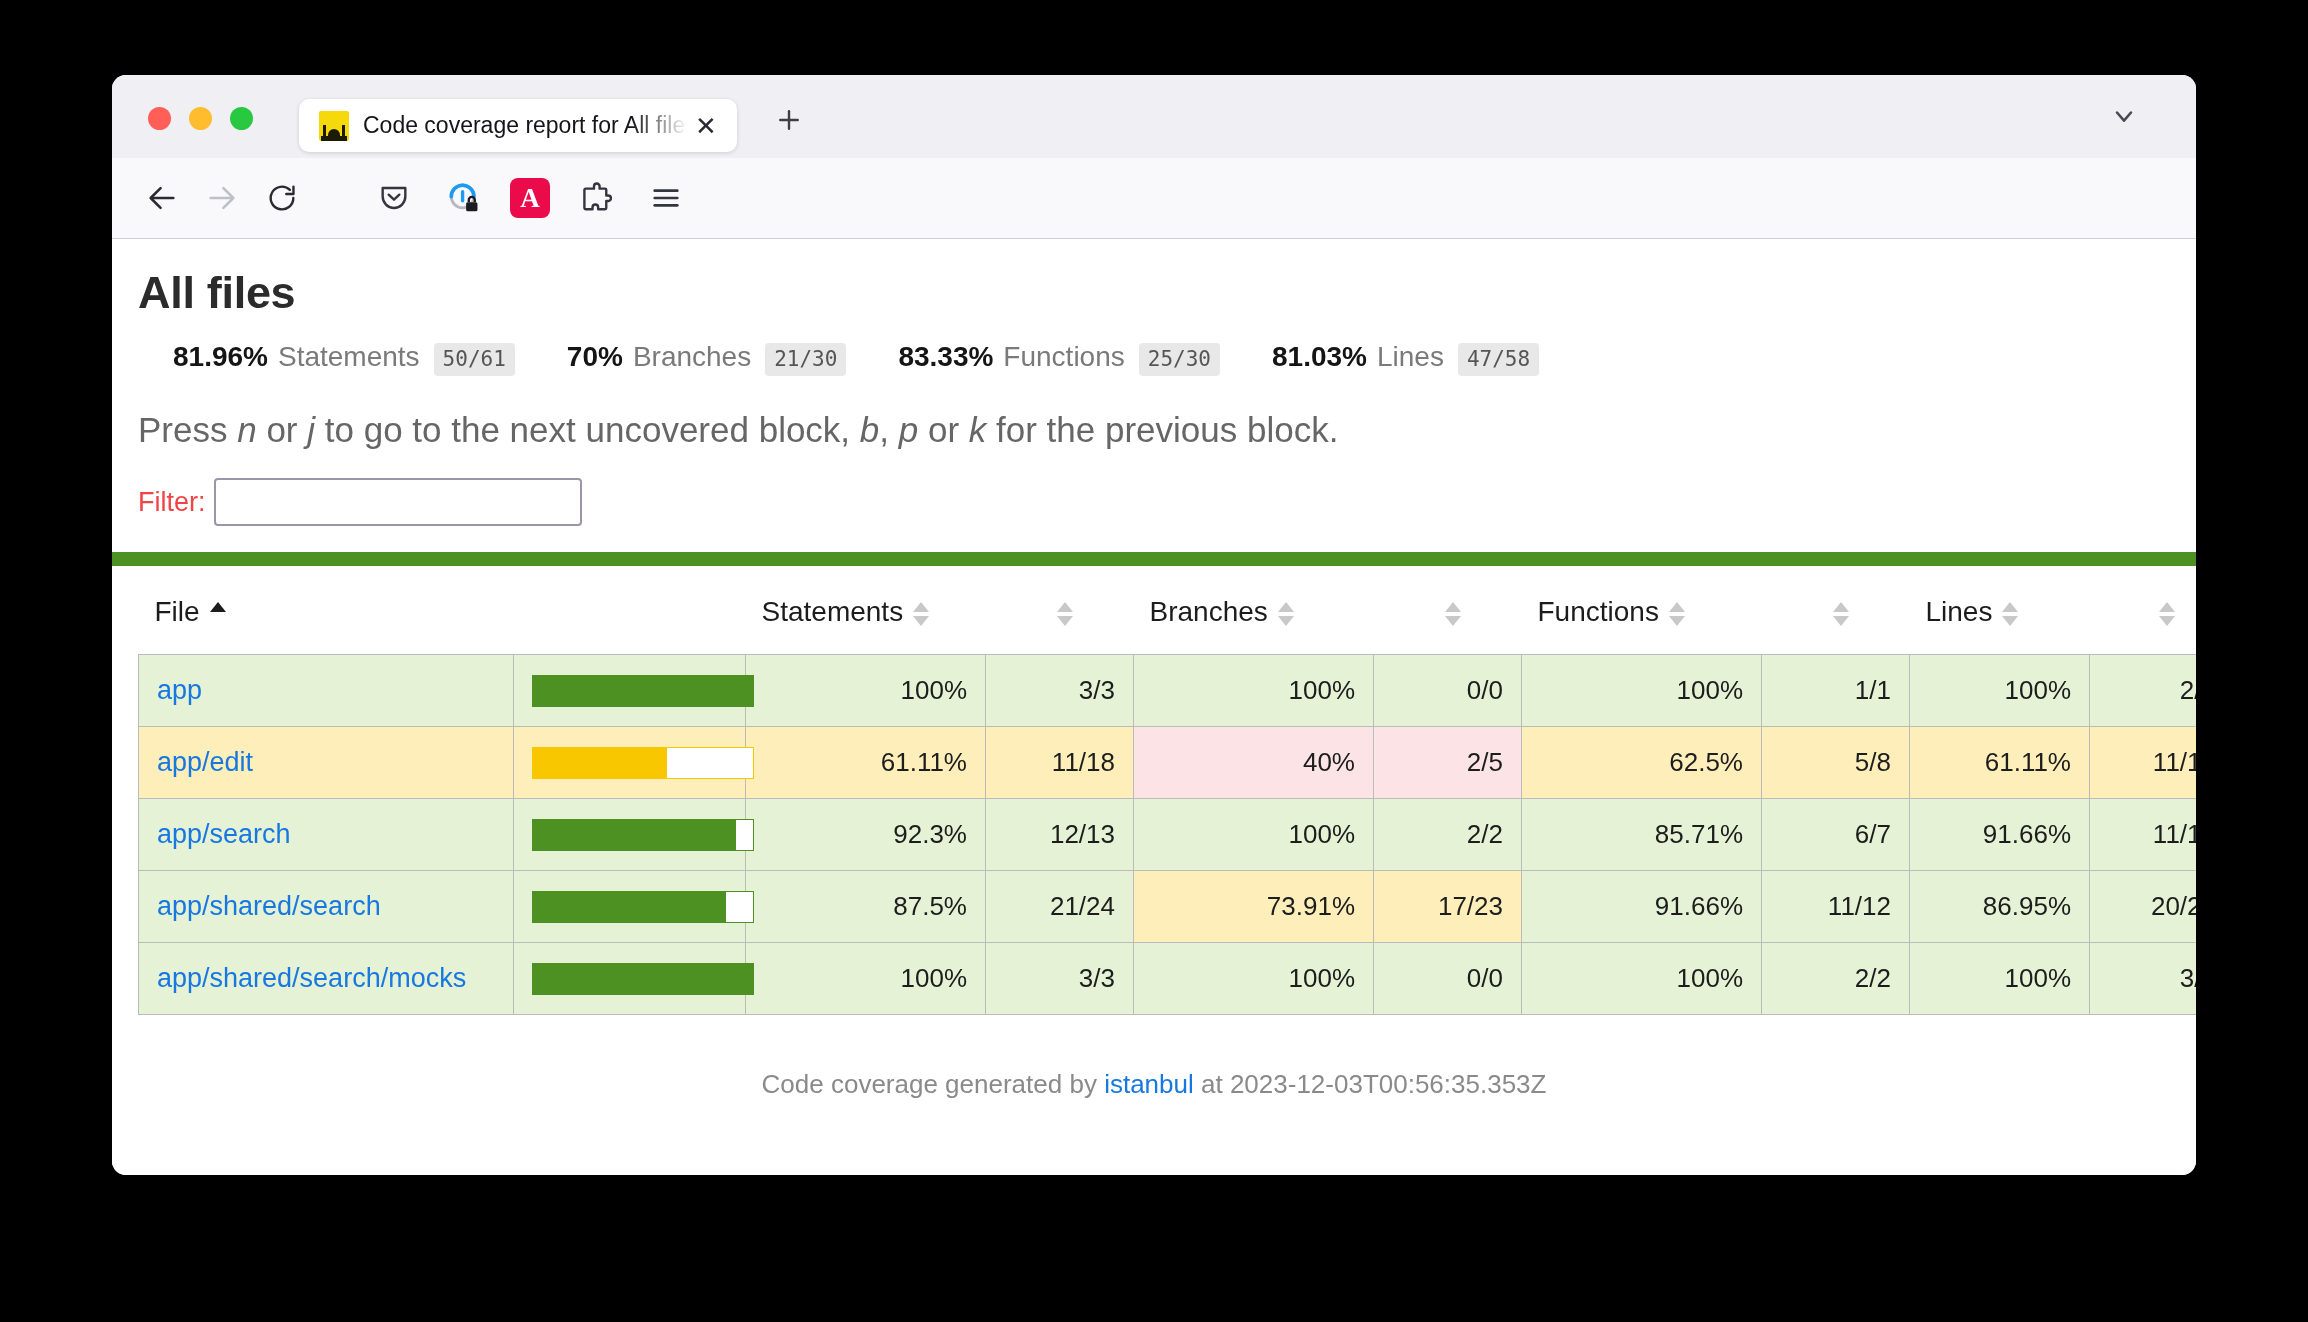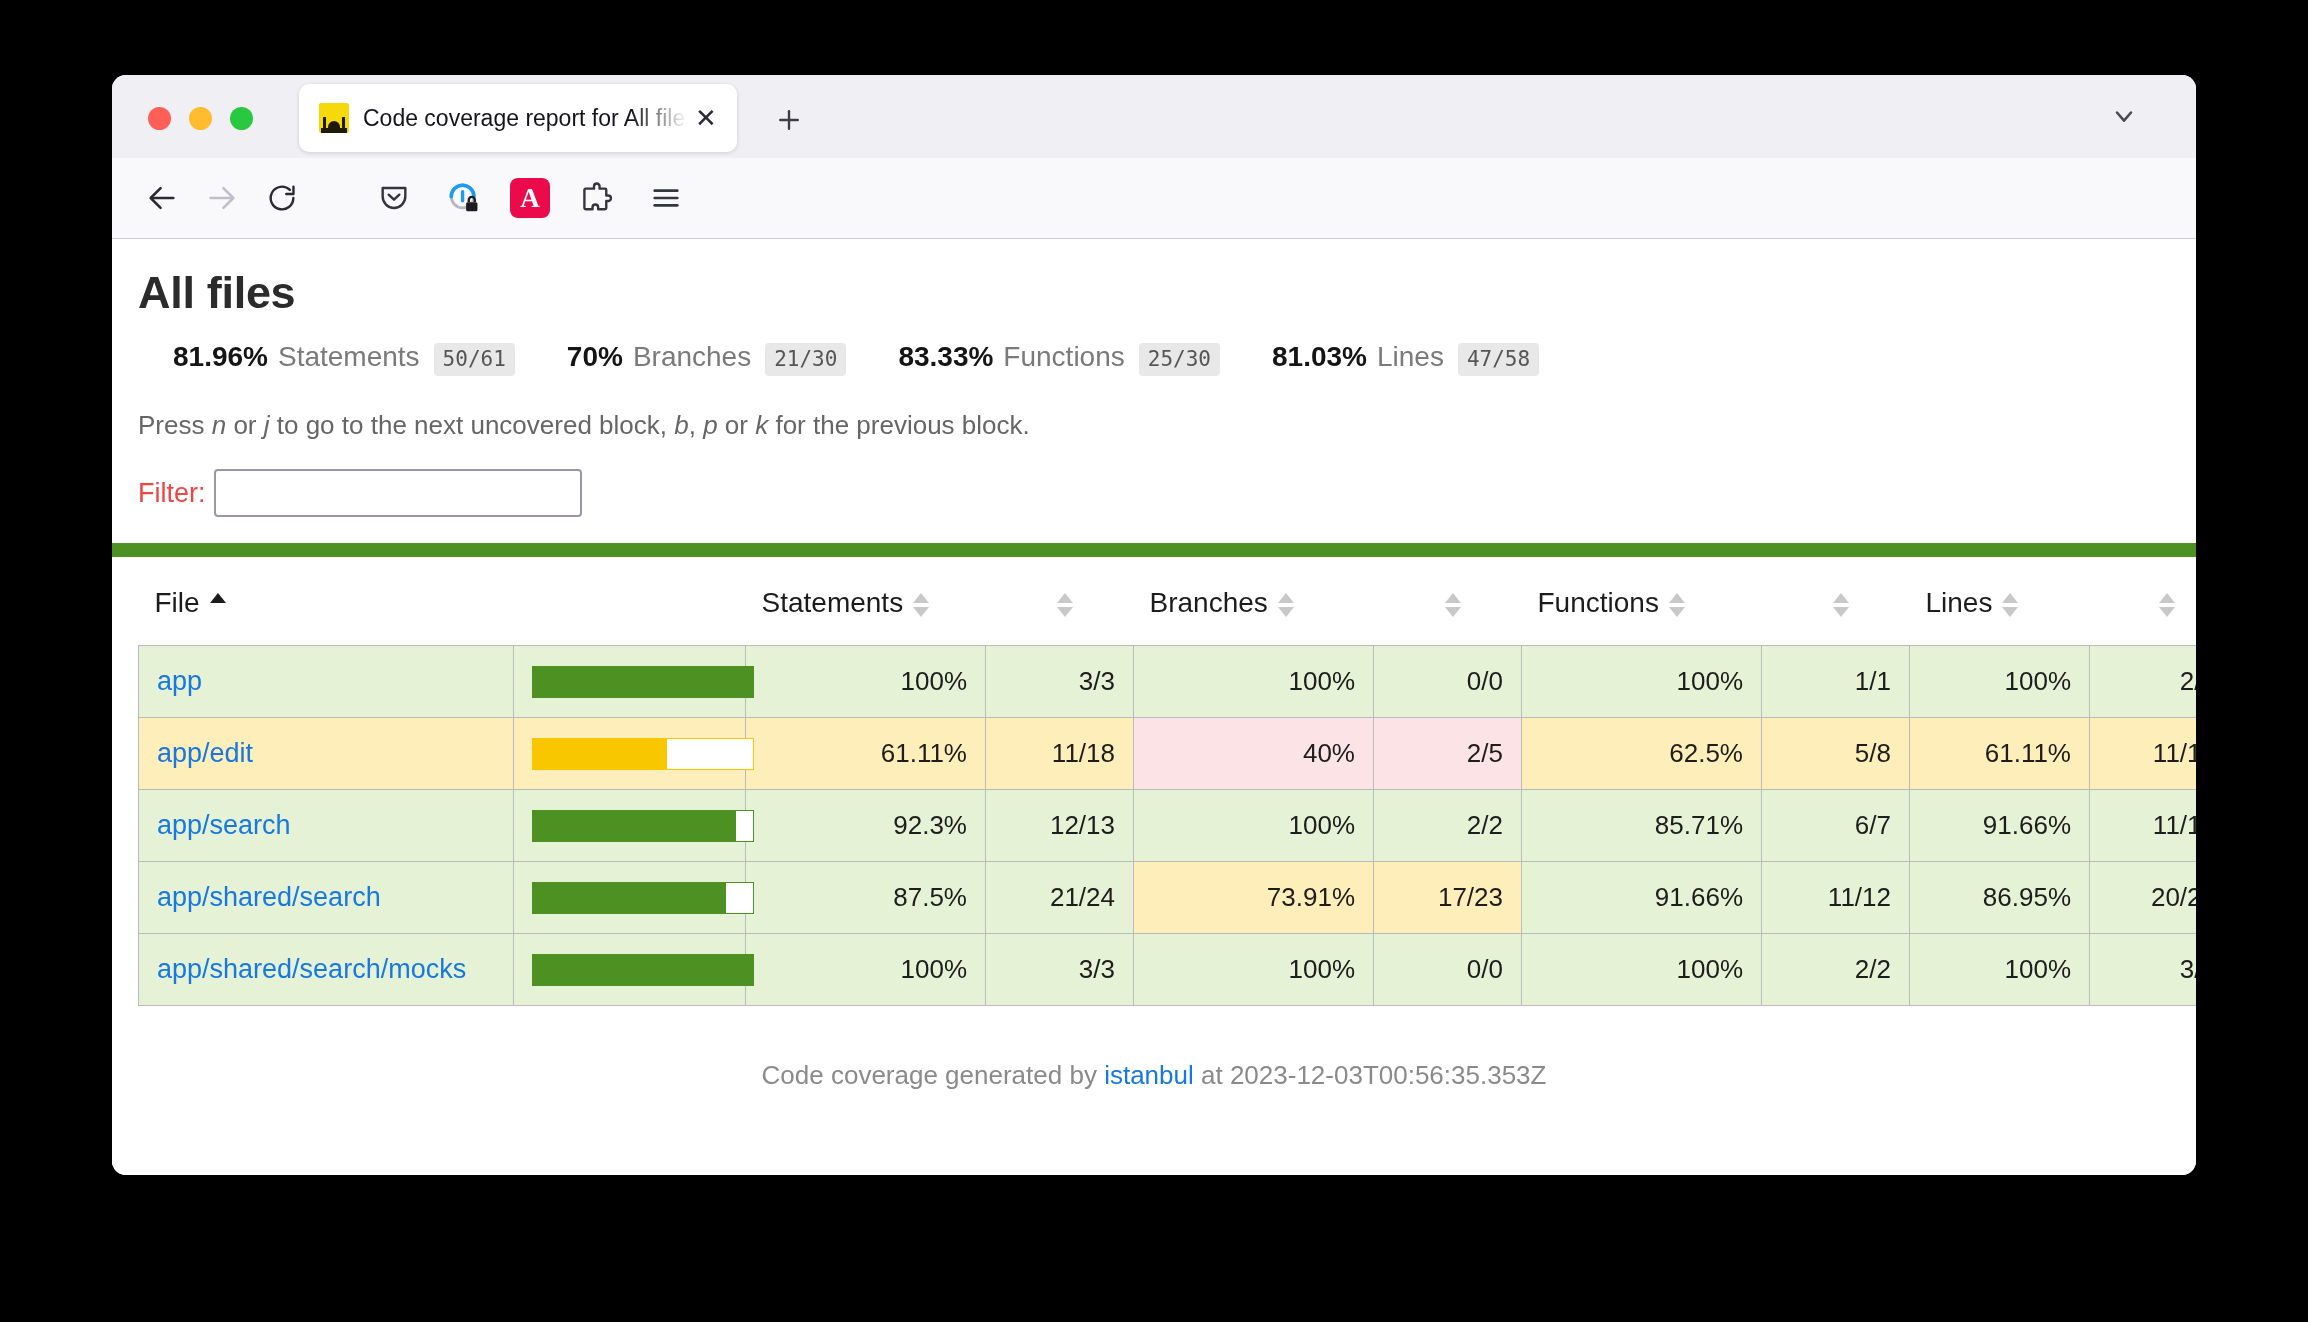--- a/index.html
+++ b/index.html
@@ -43,21 +43,21 @@
   }
   .light { width: 23px; height: 23px; border-radius: 50%; }
   .light.red    { background: #ff5f57; }
   .light.yellow { background: #febc2e; }
   .light.green  { background: #28c840; }
 
   .tab {
     margin-left: 46px;
     margin-bottom: 6px;
     width: 438px;
-    height: 68px;
+    height: 53px;
     background: #ffffff;
     border-radius: 10px;
     display: flex;
     align-items: center;
     padding: 0 16px 0 20px;
     box-shadow: 0 1px 4px rgba(0,0,0,0.14);
     position: relative;
   }
   .favicon {
     width: 30px; height: 30px;
@@ -225,21 +225,21 @@
     color: #555555;
     background: #e8e8e8;
     border-radius: 4px;
     padding: 4px 9px 5px 9px;
     font-family: "DejaVu Sans Mono", monospace;
   }
 
   .status-line {
     padding-left: 26px;
     margin-top: 34px;
-    font-size: 26px;
+    font-size: 35px;
     color: #666666;
   }
   .status-line i { font-style: italic; }
 
   .filter-row {
     padding-left: 26px;
     margin-top: 28px;
     display: flex;
     align-items: center;
   }

